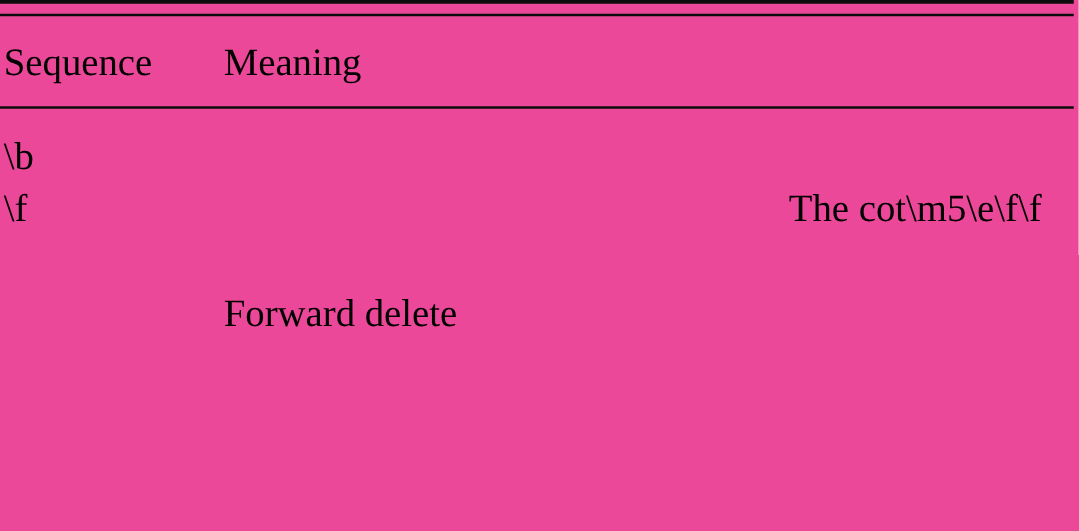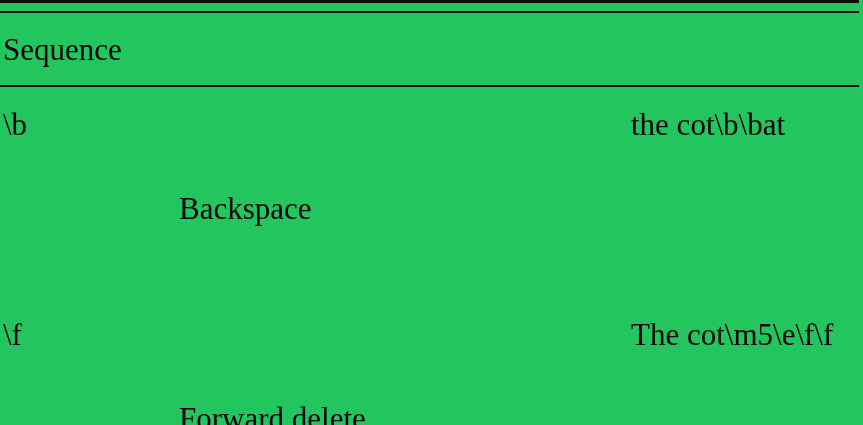--- a/index.html
+++ b/index.html
@@ -6,21 +6,21 @@
   html, body {
     width: 863px; height: 425px;
     background: #ffffff;
     font-family: "Liberation Serif", "DejaVu Serif", serif;
     color: #000000;
     overflow: hidden;
   }
   .page {
     position: relative;
     width: 863px; height: 425px;
-    background: #22c55e;
+    background: #ec4899;
   }
   .doc-table {
     width: 859px;
     font-size: 31px;
     line-height: 42px;
   }
   .rule-double-top {
     width: 859px; height: 13px;
     border-top: 3px solid #0c0c0c;
     border-bottom: 2px solid #0c0c0c;
@@ -47,32 +47,29 @@
 </head>
 <body>
 
 <div class="page">
   <div class="doc-table">
 
     <div class="rule-double-top"></div>
 
     <div class="trow header-row">
       <div class="cell">Sequence</div>
+      <div class="cell">Meaning</div>
     </div>
 
     <div class="rule-single"></div>
 
     <div class="tbody">
 
       <div class="trow">
         <div class="cell">\b</div>
-        <div class="cell">
-          <div>Backspace</div>
-        </div>
-        <div class="cell">the cot\b\bat</div>
       </div>
 
       <div class="trow">
         <div class="cell">\f</div>
         <div class="cell">
           <div>Forward delete</div>
         </div>
         <div class="cell">The cot\m5\e\f\f</div>
       </div>
 

